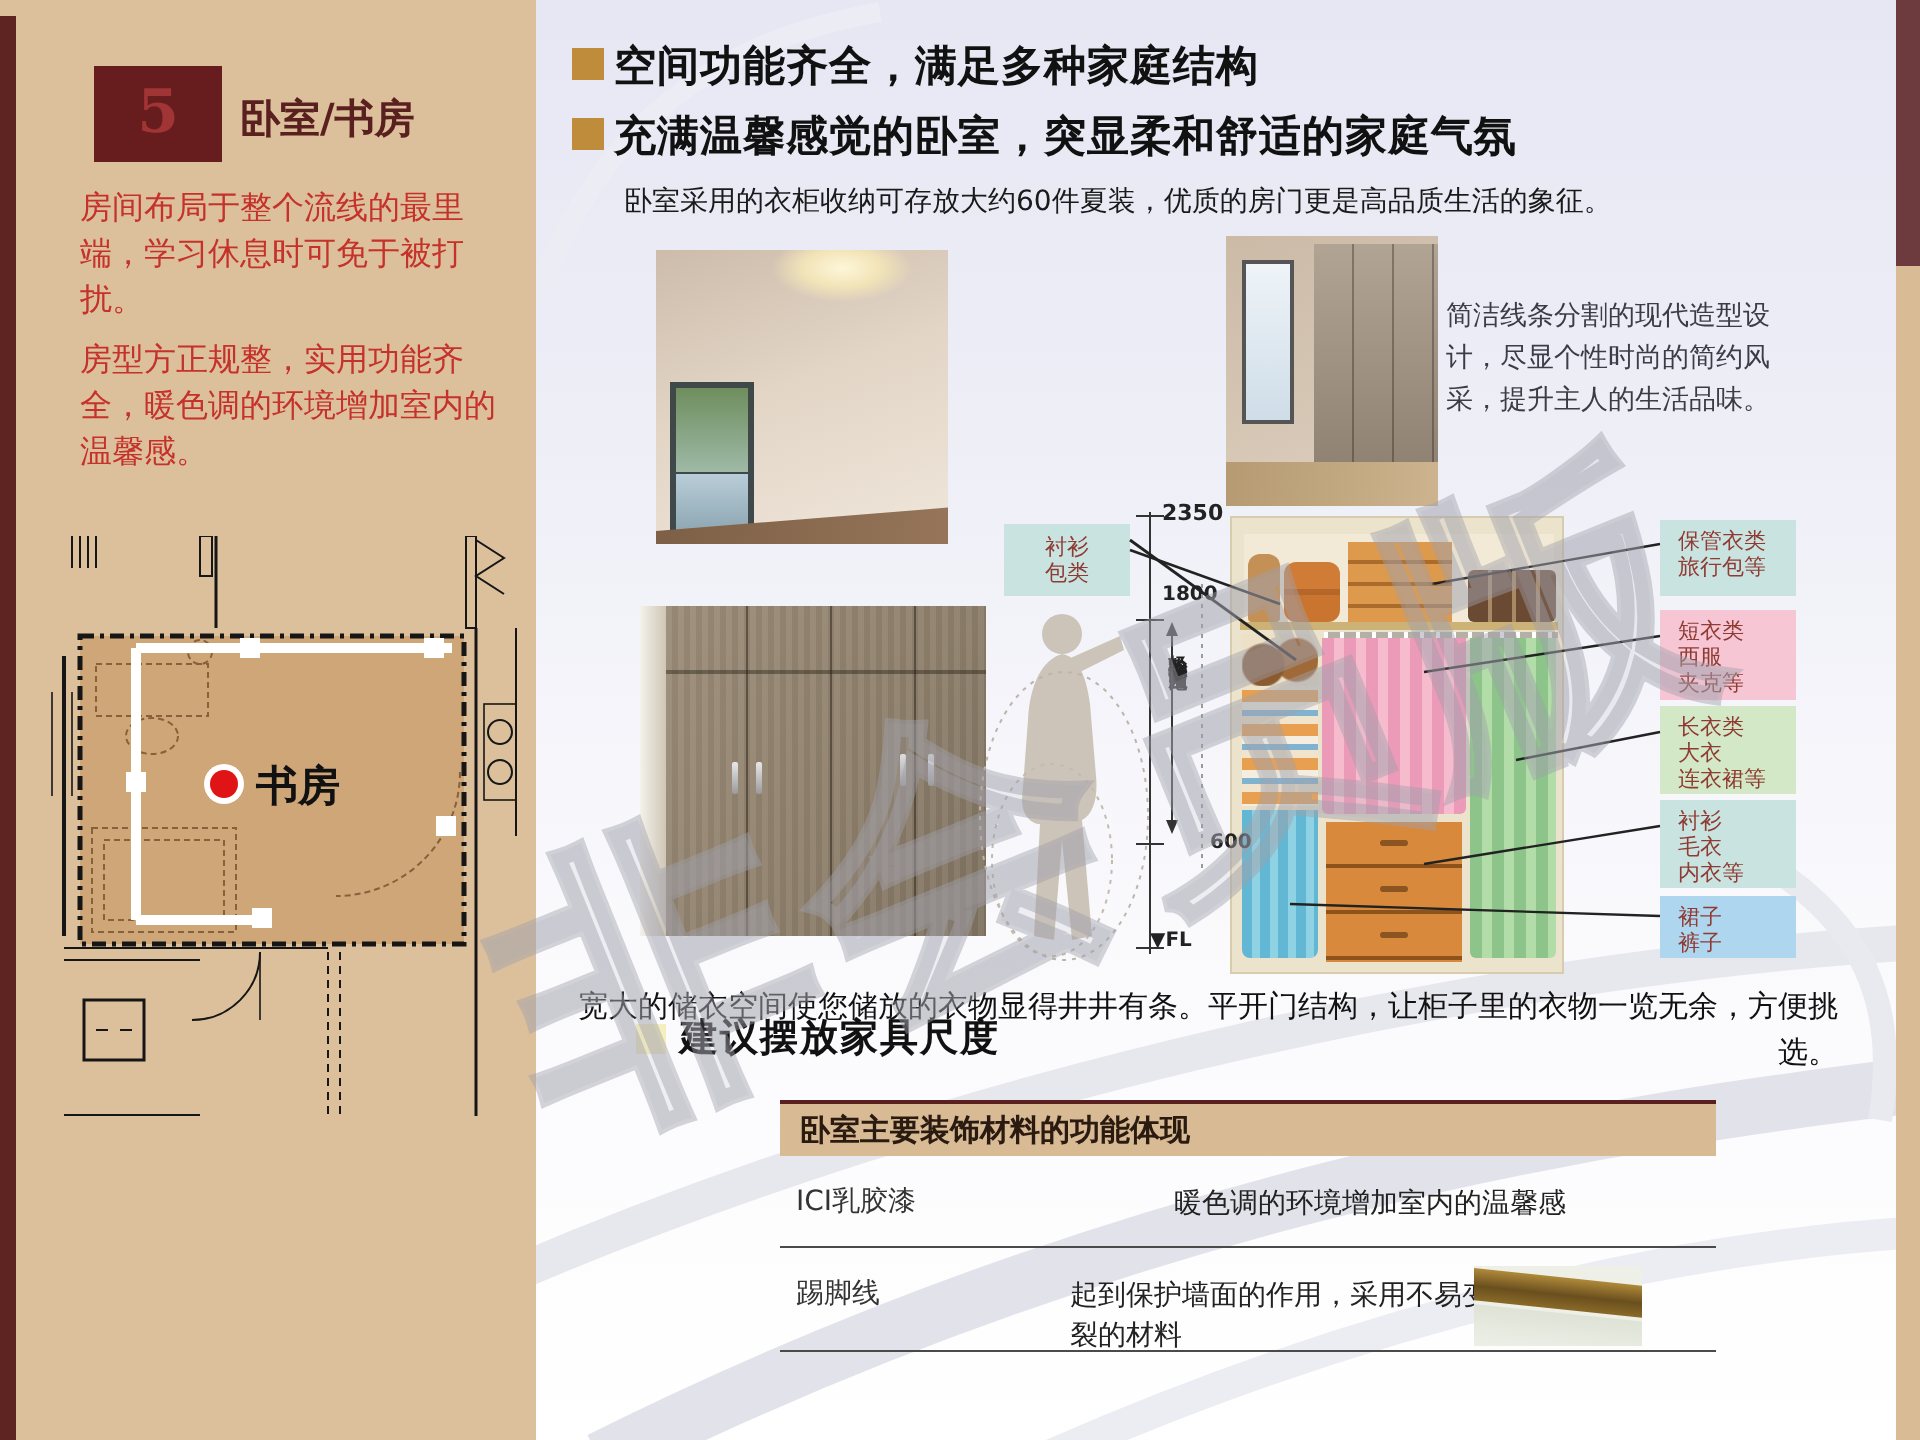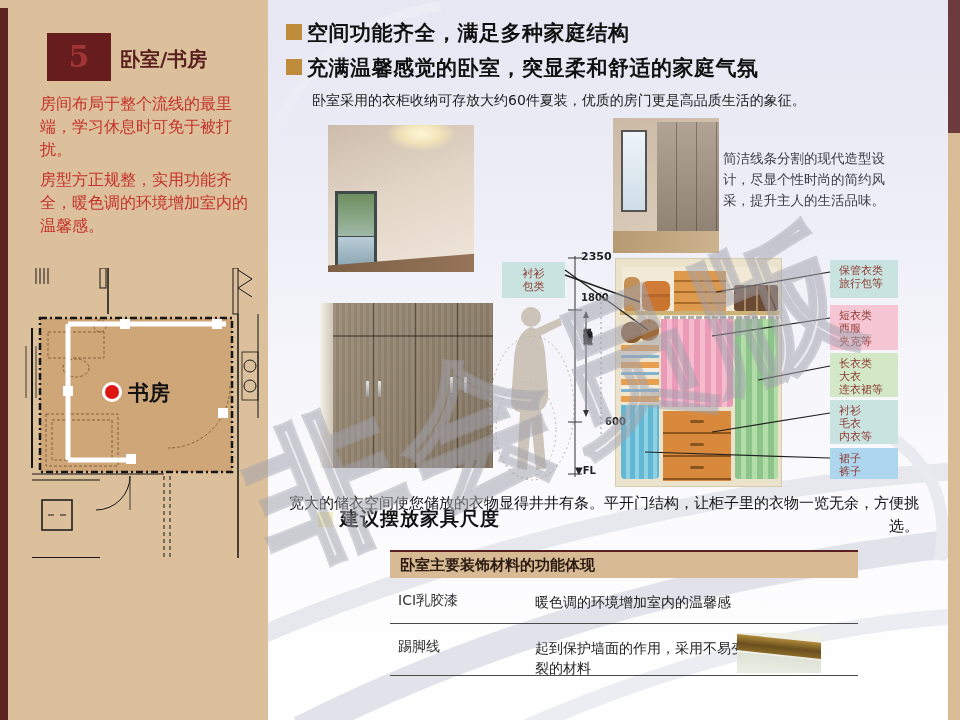--- a/index.html
+++ b/index.html
@@ -318,21 +318,21 @@
 
   <div class="abs secrow">
     <span class="sq"></span>
     <span class="st">建议摆放家具尺度</span>
   </div>
 
   <div class="abs tbl-top"></div>
   <div class="abs tbl-head">卧室主要装饰材料的功能体现</div>
 
   <div class="abs tname" style="left:398px;top:592px;">ICI乳胶漆</div>
-  <div class="abs tdesc" style="left:535px;top:592px;width:300px;">暖色调的环境增加室内的温馨感</div>
+  <div class="abs tdesc" style="left:535px;top:592px;width:300px;text-align:center;">暖色调的环境增加室内的温馨感</div>
   <div class="abs tline" style="top:623px;"></div>
 
   <div class="abs tname" style="left:398px;top:638px;">踢脚线</div>
   <div class="abs tdesc" style="left:535px;top:638px;width:240px;">起到保护墙面的作用，采用不易变形开裂的材料</div>
   <div class="abs ph skirt">
       <i></i>
       <u></u>
     </div>
   <div class="abs tline" style="top:675px;"></div>
 

